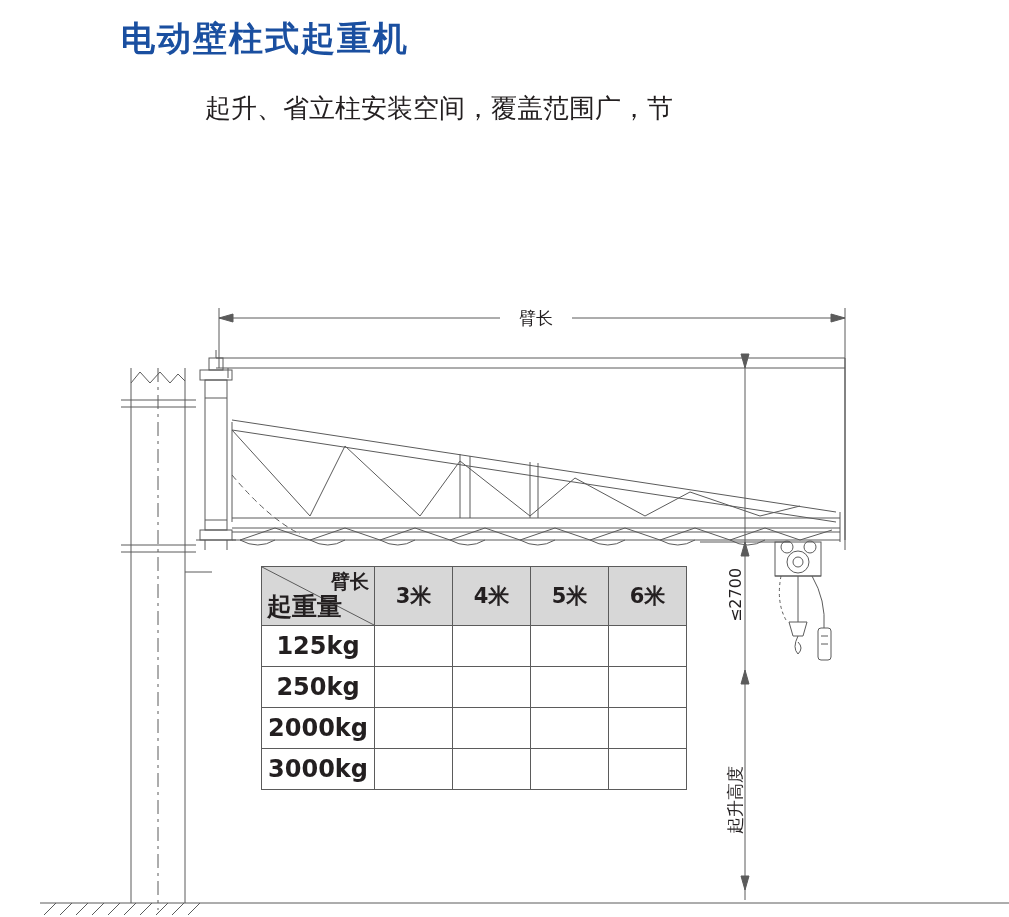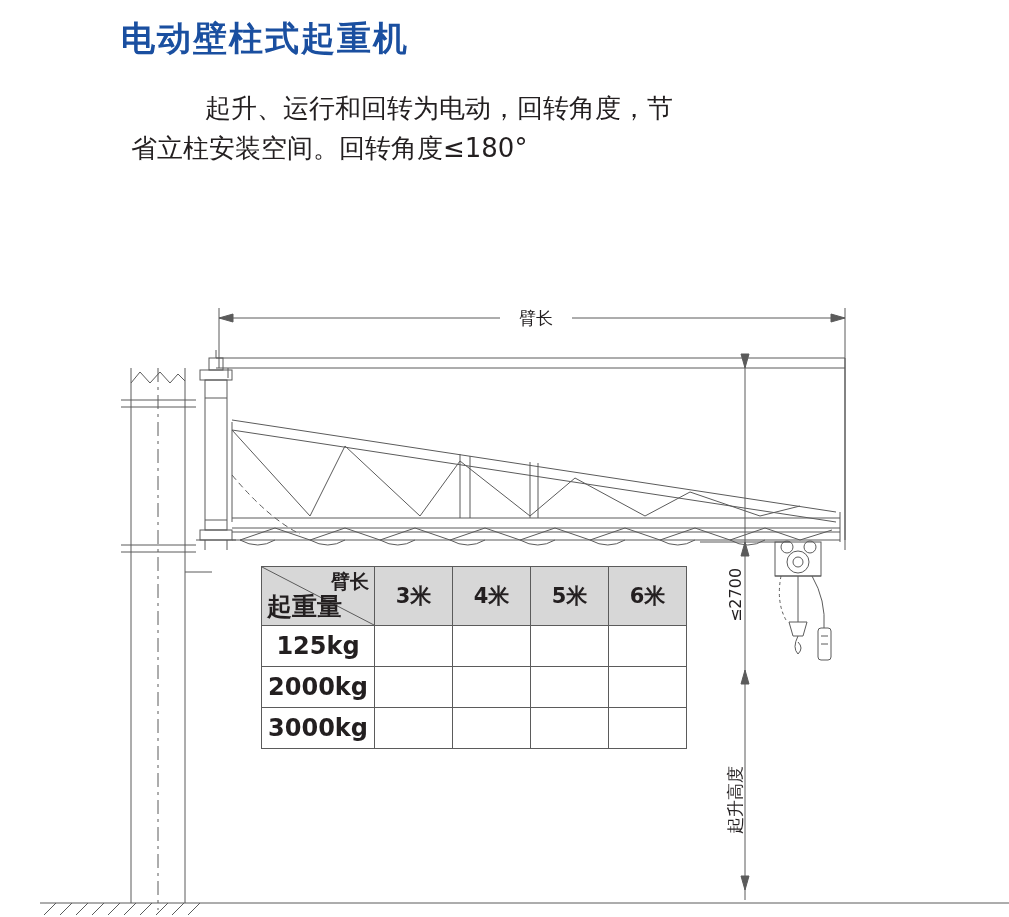--- a/index.html
+++ b/index.html
@@ -60,22 +60,21 @@
   .spec-table .cell{
     width:77px;height:40px;background:#ffffff;
   }
 </style>
 </head>
 <body>
 
 <div class="title">电动壁柱式起重机</div>
 
 <div class="desc">
-  <span class="indent"></span><span>起升、运行和回转为电动，回转角度，节</span><br>
-  <span>省立柱安装空间。回转角度≤180°</span>
+  <span class="indent"></span><span>起升、省立柱安装空间，覆盖范围广，节</span><br>
 </div>
 
 <div class="drawing">
 <svg width="1009" height="667" viewBox="0 0 1009 667" xmlns="http://www.w3.org/2000/svg">
   <g stroke="#5b5b5b" fill="none" stroke-width="1">
 
     <g>
       <line x1="219" y1="58" x2="219" y2="118"></line>
       <line x1="845" y1="58" x2="845" y2="300"></line>
       <line x1="219" y1="68" x2="500" y2="68"></line>
@@ -246,20 +245,27 @@
   </thead>
   <tbody>
     <tr>
       <td class="rowhead">125kg</td>
       <td class="cell"></td>
       <td class="cell"></td>
       <td class="cell"></td>
       <td class="cell"></td>
     </tr>
     <tr>
+      <td class="rowhead">250kg</td>
+      <td class="cell"></td>
+      <td class="cell"></td>
+      <td class="cell"></td>
+      <td class="cell"></td>
+    </tr>
+    <tr>
       <td class="rowhead">2000kg</td>
       <td class="cell"></td>
       <td class="cell"></td>
       <td class="cell"></td>
       <td class="cell"></td>
     </tr>
     <tr>
       <td class="rowhead">3000kg</td>
       <td class="cell"></td>
       <td class="cell"></td>

